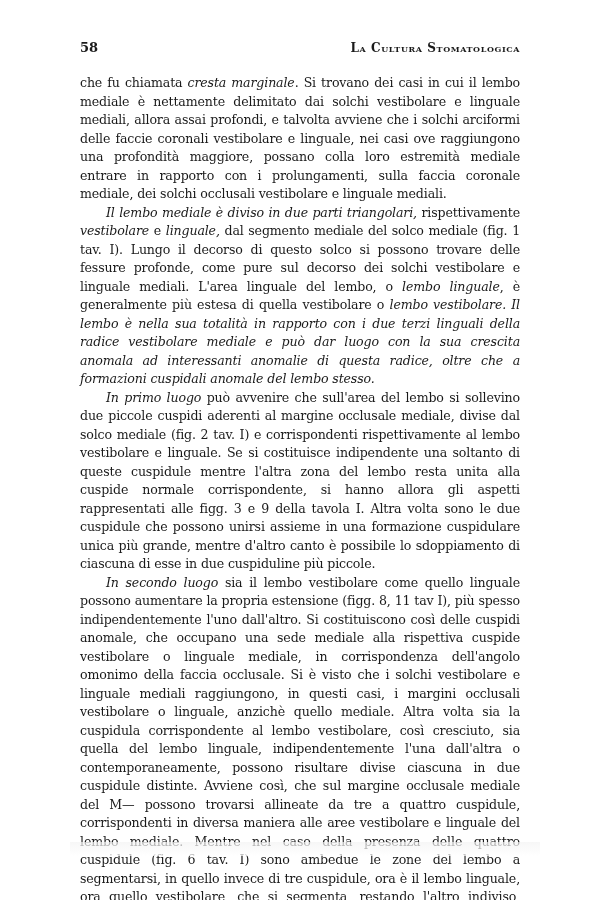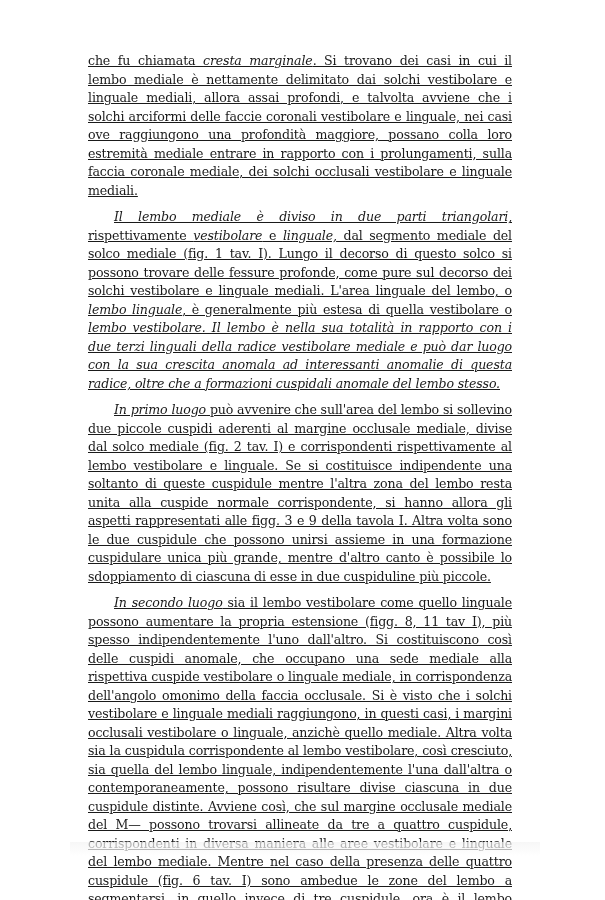--- a/index.html
+++ b/index.html
@@ -18,33 +18,37 @@
   .journal-title {
     font-size: 12px; font-variant: small-caps; letter-spacing: 0.6px;
   }
   .body-text {
     margin-top: 12px;
     font-size: 12.6px;
     line-height: 18.5px;
     text-align: justify;
     letter-spacing: -0.15px;
   }
-  .para { margin: 8px; text-decoration: underline; }
+  .para { margin: 0; }
   .para.indent { text-indent: 26px; }
   .it { font-style: italic; }
   .bleed {
     position: absolute; left: 70px; top: 842px; width: 470px; height: 14px;
     background: linear-gradient(#f3f3f3, #ffffff);
     opacity: 0.7;
   }
 </style>
 </head>
 <body>
 
 <div class="page">
+  <div class="running-head">
+    <span class="page-number">58</span>
+    <span class="journal-title">La Cultura Stomatologica</span>
+  </div>
 
   <div class="body-text">
     <p class="para"><span>che fu chiamata </span><span class="it">cresta marginale</span><span>. Si trovano dei casi in cui il lembo mediale è nettamente delimitato dai solchi vestibolare e linguale mediali, allora assai profondi, e talvolta avviene che i solchi arciformi delle faccie coronali vestibolare e linguale, nei casi ove raggiungono una profondità maggiore, possano colla loro estremità mediale entrare in rapporto con i prolungamenti, sulla faccia coronale mediale, dei solchi occlusali vestibolare e linguale mediali.</span></p>
     <p class="para indent"><span class="it">Il lembo mediale è diviso in due parti triangolari,</span><span> rispettivamente </span><span class="it">vestibolare</span><span> e </span><span class="it">linguale,</span><span> dal segmento mediale del solco mediale (fig. 1 tav. I). Lungo il decorso di questo solco si possono trovare delle fessure profonde, come pure sul decorso dei solchi vestibolare e linguale mediali. L'area linguale del lembo, o </span><span class="it">lembo linguale</span><span>, è generalmente più estesa di quella vestibolare o </span><span class="it">lembo vestibolare. Il lembo è nella sua totalità in rapporto con i due terzi linguali della radice vestibolare mediale e può dar luogo con la sua crescita anomala ad interessanti anomalie di questa radice, oltre che a formazioni cuspidali anomale del lembo stesso.</span></p>
     <p class="para indent"><span class="it">In primo luogo</span><span> può avvenire che sull'area del lembo si sollevino due piccole cuspidi aderenti al margine occlusale mediale, divise dal solco mediale (fig. 2 tav. I) e corrispondenti rispettivamente al lembo vestibolare e linguale. Se si costituisce indipendente una soltanto di queste cuspidule mentre l'altra zona del lembo resta unita alla cuspide normale corrispondente, si hanno allora gli aspetti rappresentati alle figg. 3 e 9 della tavola I. Altra volta sono le due cuspidule che possono unirsi assieme in una formazione cuspidulare unica più grande, mentre d'altro canto è possibile lo sdoppiamento di ciascuna di esse in due cuspiduline più piccole.</span></p>
     <p class="para indent"><span class="it">In secondo luogo</span><span> sia il lembo vestibolare come quello linguale possono aumentare la propria estensione (figg. 8, 11 tav I), più spesso indipendentemente l'uno dall'altro. Si costituiscono così delle cuspidi anomale, che occupano una sede mediale alla rispettiva cuspide vestibolare o linguale mediale, in corrispondenza dell'angolo omonimo della faccia occlusale. Si è visto che i solchi vestibolare e linguale mediali raggiungono, in questi casi, i margini occlusali vestibolare o linguale, anzichè quello mediale. Altra volta sia la cuspidula corrispondente al lembo vestibolare, così cresciuto, sia quella del lembo linguale, indipendentemente l'una dall'altra o contemporaneamente, possono risultare divise ciascuna in due cuspidule distinte. Avviene così, che sul margine occlusale mediale del M— possono trovarsi allineate da tre a quattro cuspidule, corrispondenti in diversa maniera alle aree vestibolare e linguale del lembo mediale. Mentre nel caso della presenza delle quattro cuspidule (fig. 6 tav. I) sono ambedue le zone del lembo a segmentarsi, in quello invece di tre cuspidule, ora è il lembo linguale, ora quello vestibolare, che si segmenta, restando l'altro indiviso, oppure, essendosi divise ambedue le zone del</span></p>
   </div>
 </div>
 <div class="bleed"></div>
 

